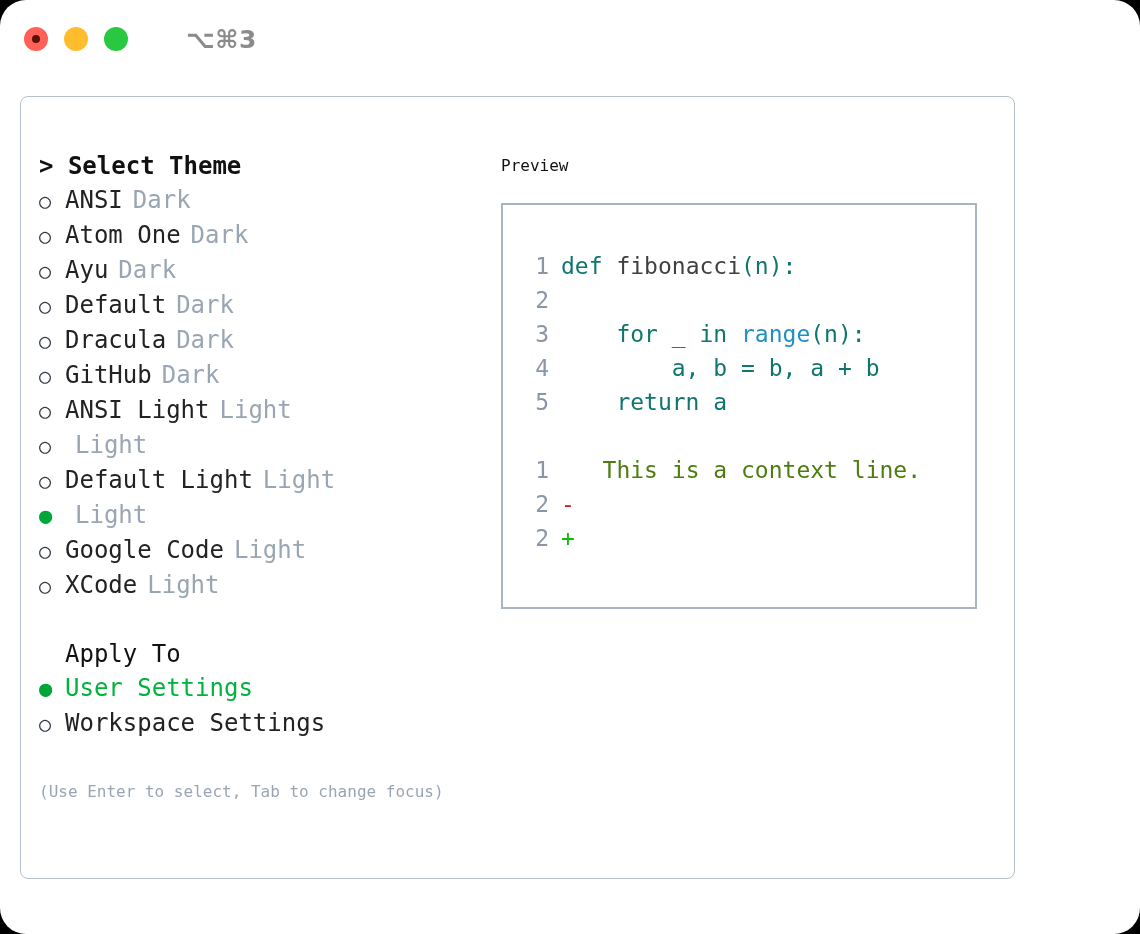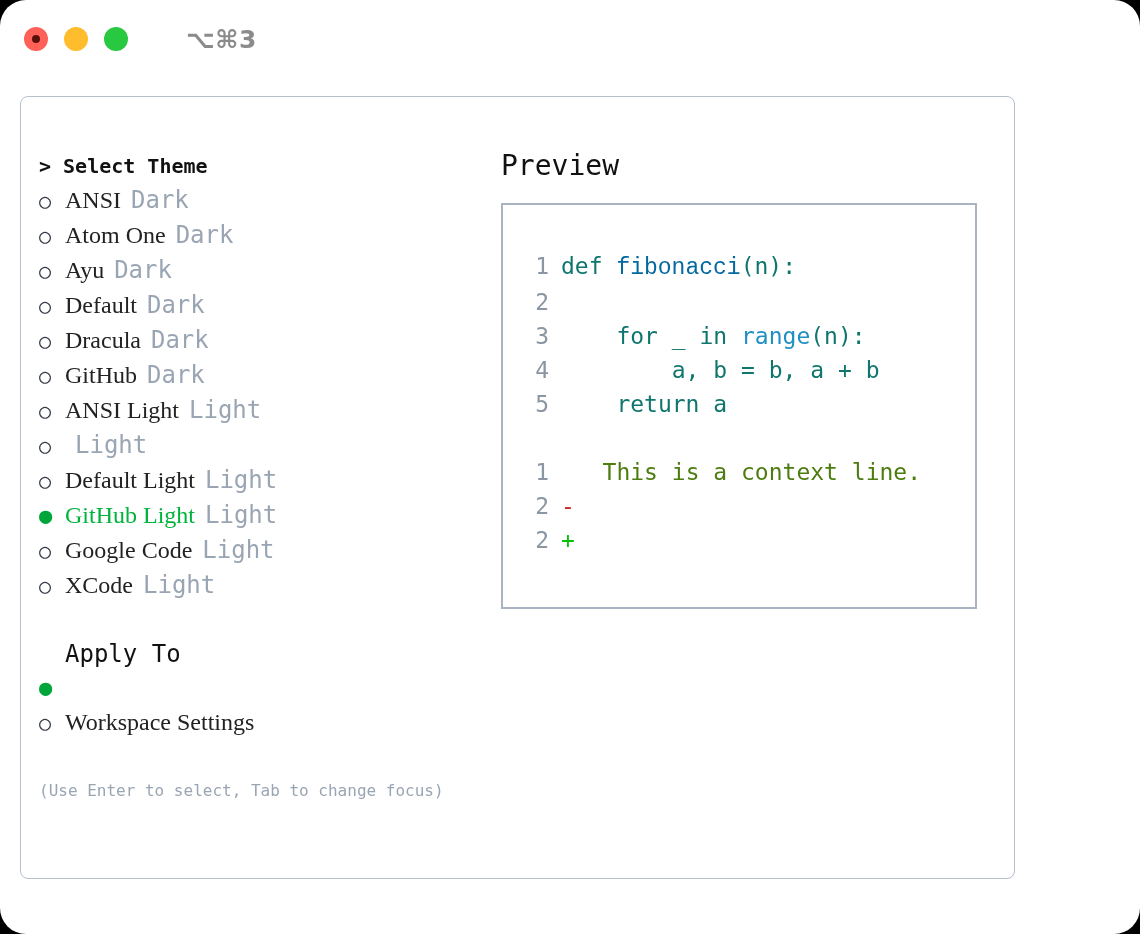--- a/index.html
+++ b/index.html
@@ -90,42 +90,42 @@
 
   
   #left-col {
     width: 480px;
     flex: 0 0 auto;
     padding: 52px 0 0 18px;
     box-sizing: border-box;
   }
 
   .section-header {
-    font-size: 20px;
+    font-size: 24px;
     line-height: 34px;
     color: #111111;
     white-space: pre;
   }
   .section-header.bold { font-weight: bold; }
 
   .opt-row {
     display: flex;
     align-items: baseline;
     font-size: 24px;
     line-height: 34px;
     white-space: pre;
   }
   .opt-marker {
     width: 26px;
     flex: 0 0 auto;
     color: #333a45;
     font-size: 20px;
   }
   .opt-row.selected .opt-marker { color: #00a63a; font-size: 22px; }
-  .opt-label { color: #222222; font-family: Liberation Serif, serif; }
+  .opt-label { color: #222222; }
   .opt-row.selected .opt-label { color: #00b33c; }
   .opt-tag {
     color: #9aa5b4;
     margin-left: 10px;
   }
 
   .spacer-sm { height: 34px; }
   .spacer-hint { height: 34px; }
 
   #apply-header {
@@ -144,21 +144,21 @@
     white-space: normal;
   }
 
   
   #right-col {
     flex: 1 1 auto;
     padding: 52px 0 0 0;
     box-sizing: border-box;
   }
   #preview-title {
-    font-size: 28px;
+    font-size: 16px;
     line-height: 34px;
     color: #111111;
     margin-left: 0px;
   }
   #preview-box {
     margin-top: 20px;
     width: 476px;
     height: 406px;
     border: 2px solid #a9b3c1;
     box-sizing: border-box;
@@ -174,21 +174,21 @@
   }
   .lineno {
     width: 28px;
     flex: 0 0 auto;
     text-align: right;
     color: #8a96a3;
     margin-right: 12px;
   }
   .code-text { color: #24292e; }
 
-  .tok-func  { color: #0369a1; font-family: Liberation Mono, monospace; }
+  .tok-func  { color: #404040; }
   .tok-num   { color: #09736e; }
   .tok-call  { color: #1f8fc4; }
   .tok-plain { color: #0f766e; }
 
   .blank-line { height: 34px; }
 
   .diff-ctx  { color: #4d7c0f; }
   .diff-del  { color: #cc1f1f; }
   .diff-add  { color: #0ac00a; }
 </style>
@@ -214,31 +214,31 @@
         <div id="theme-list">
             <div class="opt-row"><span class="opt-marker">○</span><span class="opt-label">ANSI</span><span class="opt-tag">Dark</span></div>
             <div class="opt-row"><span class="opt-marker">○</span><span class="opt-label">Atom One</span><span class="opt-tag">Dark</span></div>
             <div class="opt-row"><span class="opt-marker">○</span><span class="opt-label">Ayu</span><span class="opt-tag">Dark</span></div>
             <div class="opt-row"><span class="opt-marker">○</span><span class="opt-label">Default</span><span class="opt-tag">Dark</span></div>
             <div class="opt-row"><span class="opt-marker">○</span><span class="opt-label">Dracula</span><span class="opt-tag">Dark</span></div>
             <div class="opt-row"><span class="opt-marker">○</span><span class="opt-label">GitHub</span><span class="opt-tag">Dark</span></div>
             <div class="opt-row"><span class="opt-marker">○</span><span class="opt-label">ANSI Light</span><span class="opt-tag">Light</span></div>
             <div class="opt-row"><span class="opt-marker">○</span><span class="opt-tag">Light</span></div>
             <div class="opt-row"><span class="opt-marker">○</span><span class="opt-label">Default Light</span><span class="opt-tag">Light</span></div>
-            <div class="opt-row selected"><span class="opt-marker">●</span><span class="opt-label">GitHub Light</span><span class="opt-tag">Light</span></div>
+            <div class="opt-row selected"><span class="opt-marker">●</span><span class="opt-tag">Light</span></div>
             <div class="opt-row"><span class="opt-marker">○</span><span class="opt-label">Google Code</span><span class="opt-tag">Light</span></div>
             <div class="opt-row"><span class="opt-marker">○</span><span class="opt-label">XCode</span><span class="opt-tag">Light</span></div>
           </div>
 
         <div class="spacer-sm"></div>
 
         <div id="apply-header">Apply To</div>
 
         <div id="apply-list">
-            <div class="opt-row selected"><span class="opt-marker">●</span></div>
+            <div class="opt-row selected"><span class="opt-marker">●</span><span class="opt-label">User Settings</span></div>
             <div class="opt-row"><span class="opt-marker">○</span><span class="opt-label">Workspace Settings</span></div>
           </div>
 
         <div class="spacer-hint"></div>
 
         <div id="hint-text">(Use Enter to select, Tab to change focus)</div>
       </div>
 
       <div id="right-col">
         <div id="preview-title">Preview</div>

